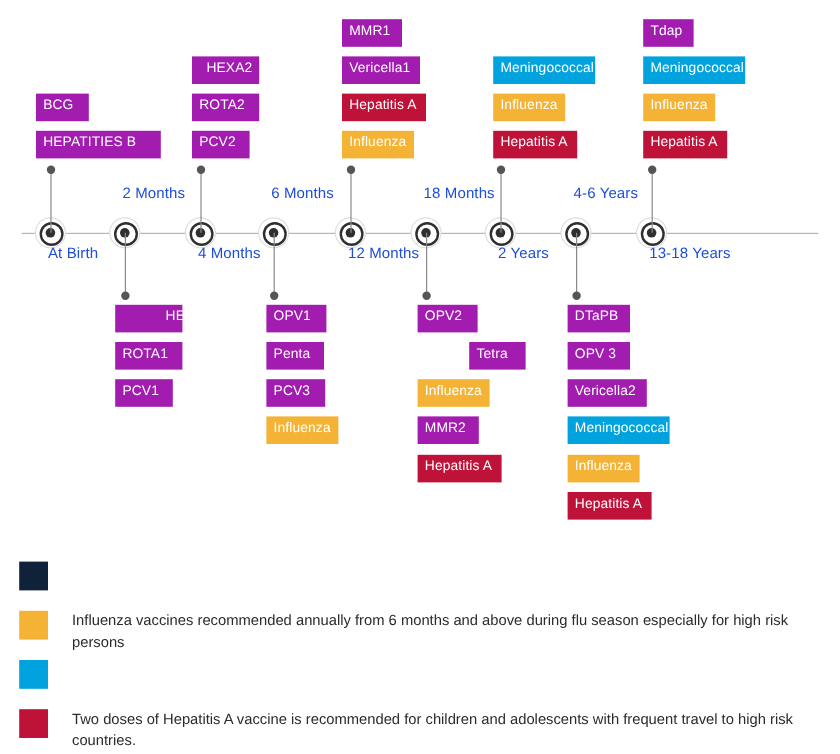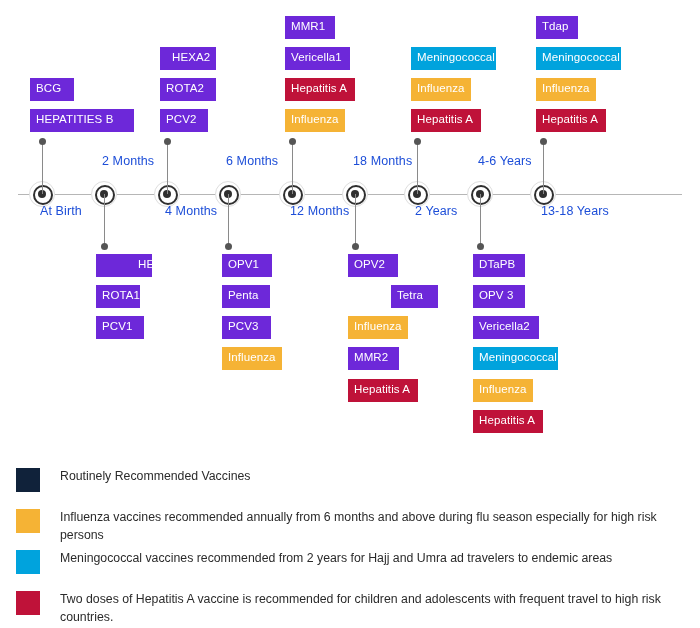--- a/index.html
+++ b/index.html
@@ -90,21 +90,21 @@
   .chip {
     position: absolute;
     font-size: 11.5px;
     line-height: 1;
     padding: 5px 6px 6px 6px;
     color: #ffffff;
     white-space: nowrap;
     letter-spacing: .1px;
     box-sizing: border-box;
   }
-  .chip.dark   { background: #6d28d9; }
+  .chip.dark   { background: #a21caf; }
   .chip.amber  { background: #f5b335; }
   .chip.cyan   { background: #00a3dd; }
   .chip.crimson{ background: #bf1239; }
 
   
   #legend {
     position: absolute;
     left: 0;
     top: 458px;
     width: 700px;
@@ -208,21 +208,21 @@
         <div class="core"></div>
       </div>
       <div class="stem" style="left: 542.5px; top: 142px; height: 52px;"></div>
       <div class="stem-dot" style="left: 539.5px; top: 138px;"></div>
       <div class="node-label" style="left: 541px; top: 204px;">13-18 Years</div>
     </div>
   <div id="chips-layer">
       <div class="chip dark" style="left: 30px; top: 78px; width: 44px;">BCG</div>
       <div class="chip dark" style="left: 30px; top: 109px; width: 104px;">HEPATITIES B</div>
       <div class="chip dark" style="left: 96px; top: 254px; width: 56px; padding-left: 42px;">HEXA1</div>
-      <div class="chip dark" style="left: 96px; top: 285px; width: 44px;">ROTA1</div>
+      <div class="chip dark" style="left: 96px; top: 285px; width: 56px;">ROTA1</div>
       <div class="chip dark" style="left: 96px; top: 316px; width: 48px;">PCV1</div>
       <div class="chip dark" style="left: 160px; top: 47px; width: 56px; padding-left: 12px;">HEXA2</div>
       <div class="chip dark" style="left: 160px; top: 78px; width: 56px;">ROTA2</div>
       <div class="chip dark" style="left: 160px; top: 109px; width: 48px;">PCV2</div>
       <div class="chip dark" style="left: 222px; top: 254px; width: 50px;">OPV1</div>
       <div class="chip dark" style="left: 222px; top: 285px; width: 48px;">Penta</div>
       <div class="chip dark" style="left: 222px; top: 316px; width: 49px;">PCV3</div>
       <div class="chip amber" style="left: 222px; top: 347px; width: 60px;">Influenza</div>
       <div class="chip dark" style="left: 285px; top: 16px; width: 50px;">MMR1</div>
       <div class="chip dark" style="left: 285px; top: 47px; width: 65px;">Vericella1</div>
@@ -245,27 +245,25 @@
       <div class="chip dark" style="left: 536px; top: 16px; width: 42px;">Tdap</div>
       <div class="chip cyan" style="left: 536px; top: 47px; width: 85px;">Meningococcal</div>
       <div class="chip amber" style="left: 536px; top: 78px; width: 60px;">Influenza</div>
       <div class="chip crimson" style="left: 536px; top: 109px; width: 70px;">Hepatitis A</div>
     </div>
 </div>
 
 <div id="legend">
     <div class="legend-row" style="top: 10px;">
       <div class="legend-swatch dark"></div>
-      <div class="legend-text">Routinely Recommended Vaccines</div>
     </div>
     <div class="legend-row" style="top: 51px;">
       <div class="legend-swatch amber"></div>
       <div class="legend-text">Influenza vaccines recommended annually from 6 months and above during flu season especially for high risk persons</div>
     </div>
     <div class="legend-row" style="top: 92px;">
       <div class="legend-swatch cyan"></div>
-      <div class="legend-text">Meningococcal vaccines recommended from 2 years for Hajj and Umra ad travelers to endemic areas</div>
     </div>
     <div class="legend-row" style="top: 133px;">
       <div class="legend-swatch crimson"></div>
       <div class="legend-text">Two doses of Hepatitis A vaccine is recommended for children and adolescents with frequent travel to high risk countries.</div>
     </div>
   </div>
 
 </body></html>

